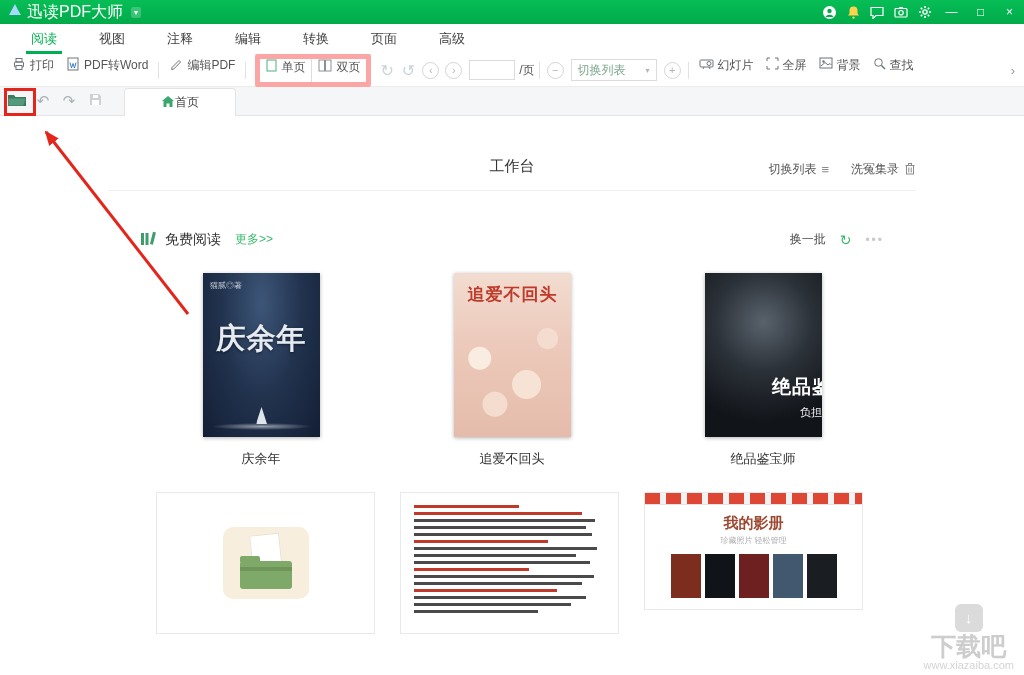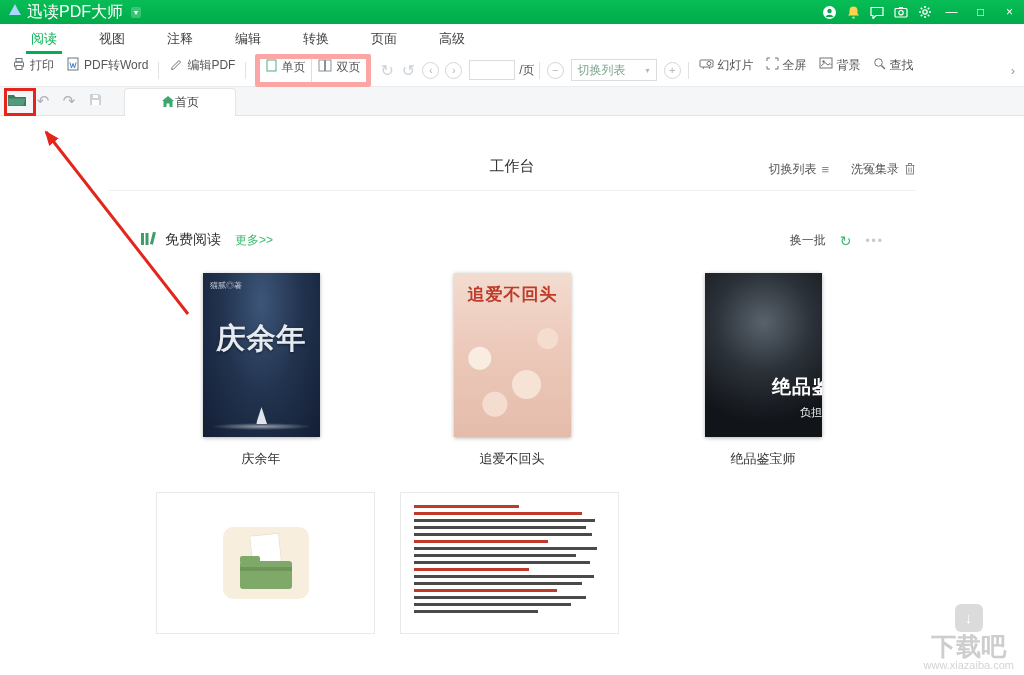--- a/index.html
+++ b/index.html
@@ -42,21 +42,21 @@
   .home-tab { height:29px; margin-left:12px; width:112px; background:#fff; border:1px solid #e4e4e4; border-bottom:none; border-radius:4px 4px 0 0; display:flex; align-items:center; justify-content:center; font-size:12px; color:#444; position:relative; top:1px; }
 
   
   .content { position:relative; background:#fff; }
   .workbench-header { margin:0 108px; padding-top:41px; padding-bottom:14px; border-bottom:1px solid #f0f0f0; position:relative; text-align:center; }
   .workbench-title { font-size:15px; color:#333; }
   .wb-actions { position:absolute; right:0; bottom:12px; display:flex; gap:22px; align-items:center; font-size:12px; color:#555; }
   .wb-action { display:flex; gap:5px; align-items:center; }
   .list-glyph { color:#8a8a8a; font-size:13px; }
 
-  .section-header { margin:40px 140px 0; display:flex; align-items:flex-end; font-size:14px; color:#333; }
+  .section-header { margin:40px 140px 0; display:flex; align-items:flex-start; font-size:14px; color:#333; }
   .sh-title { margin-left:8px; }
   .more-link { color:#3db96f; font-size:12px; margin-left:14px; }
   .fr-right { margin-left:auto; display:flex; align-items:center; gap:14px; font-size:12px; color:#444; }
   .refresh-ic { color:#3db96f; font-size:14px; }
   .dots { color:#c9c9c9; letter-spacing:2px; font-size:12px; }
 
   .books { margin:24px 203px 0; display:flex; justify-content:space-between; }
   .book { width:116px; text-align:center; }
   .cover { width:117px; height:164px; position:relative; box-shadow:0 1px 4px rgba(0,0,0,.3); overflow:hidden; cursor:pointer; }
   .book-title { margin-top:13px; font-size:13px; color:#333; }
@@ -379,20 +379,32 @@
       <div class="tl" style="width:85%"></div>
       <div class="tl" style="width:92%"></div>
       <div class="tl red" style="width:60%"></div>
       <div class="tl" style="width:94%"></div>
       <div class="tl" style="width:88%"></div>
       <div class="tl red" style="width:75%"></div>
       <div class="tl" style="width:90%"></div>
       <div class="tl" style="width:82%"></div>
       <div class="tl" style="width:65%"></div>
     </div>
+    <div class="doc-card doc-card-3">
+      <div class="film-strip"></div>
+      <div class="album-title">我的影册</div>
+      <div class="album-sub">珍藏照片 轻松管理</div>
+      <div class="posters">
+        <span class="poster p1"></span>
+        <span class="poster p2"></span>
+        <span class="poster p3"></span>
+        <span class="poster p4"></span>
+        <span class="poster p5"></span>
+      </div>
+    </div>
   </div>
 
 </div>
 
 <div class="hl-box"></div>
 <svg class="arrow-overlay" width="1024" height="675">
   <defs>
     <marker id="ah" markerWidth="16" markerHeight="14" refX="13" refY="6" orient="auto" markerUnits="userSpaceOnUse">
       <polygon points="0 0, 15 6, 0 12" fill="#e3251b"></polygon>
     </marker>

